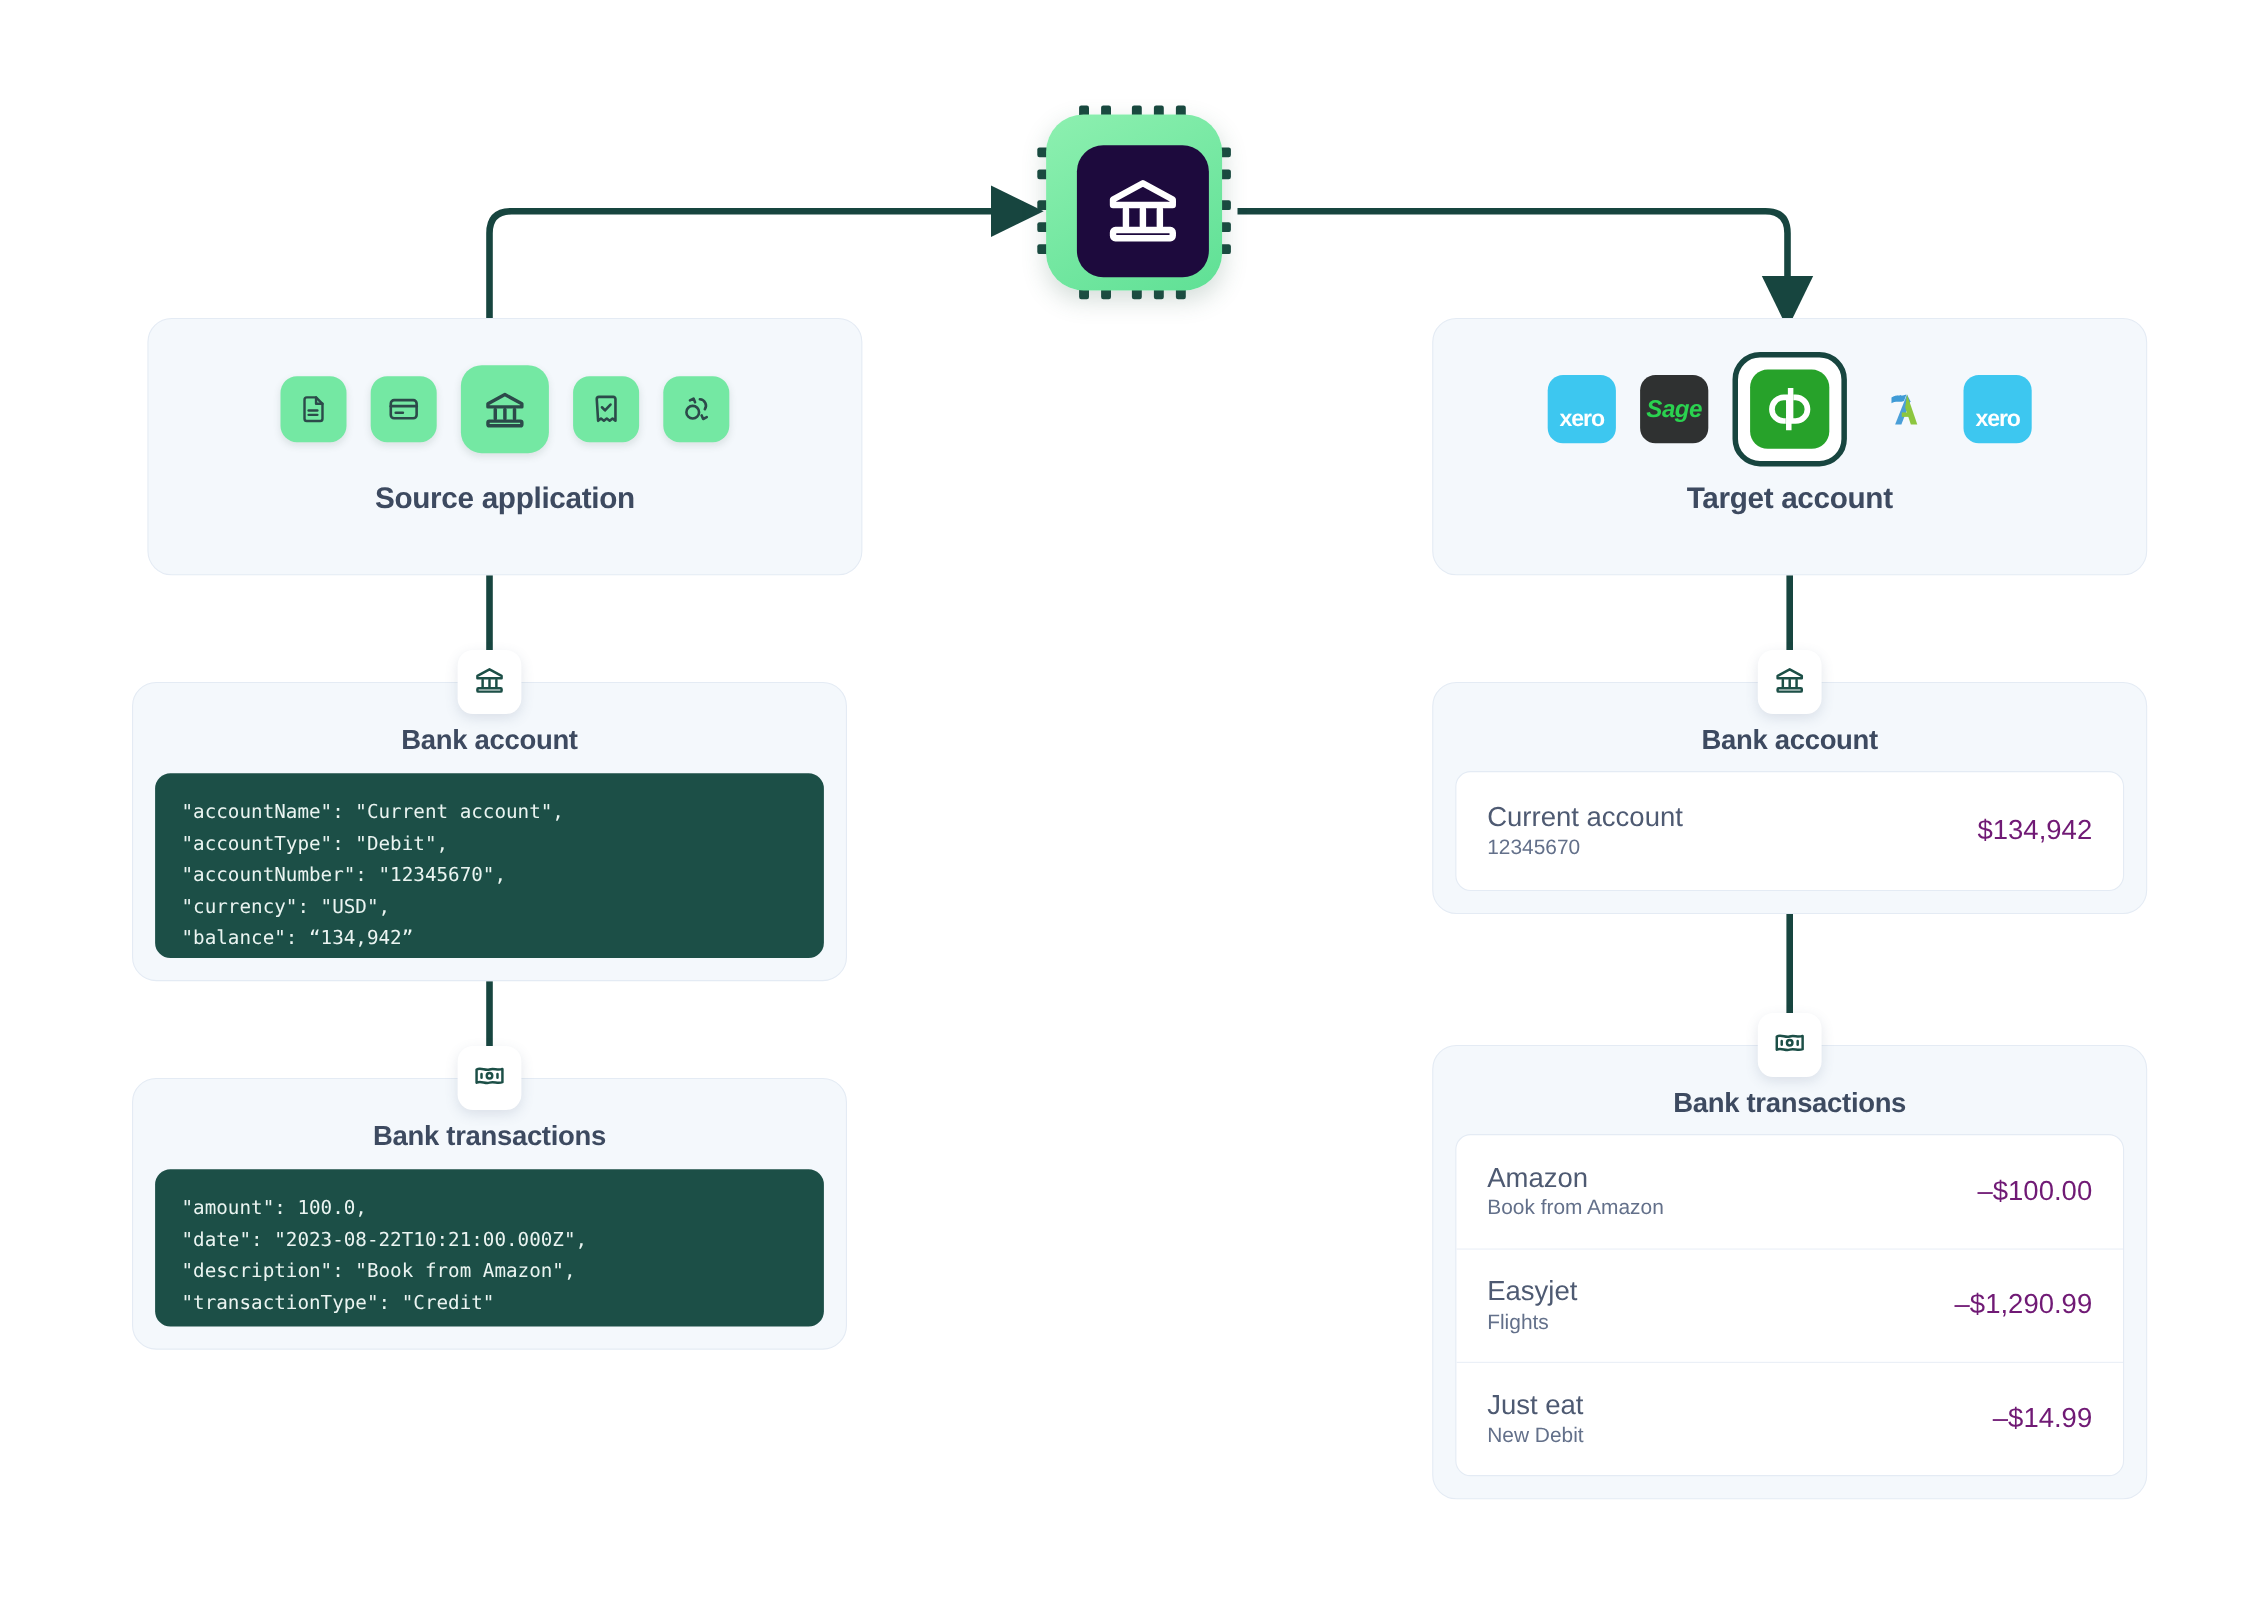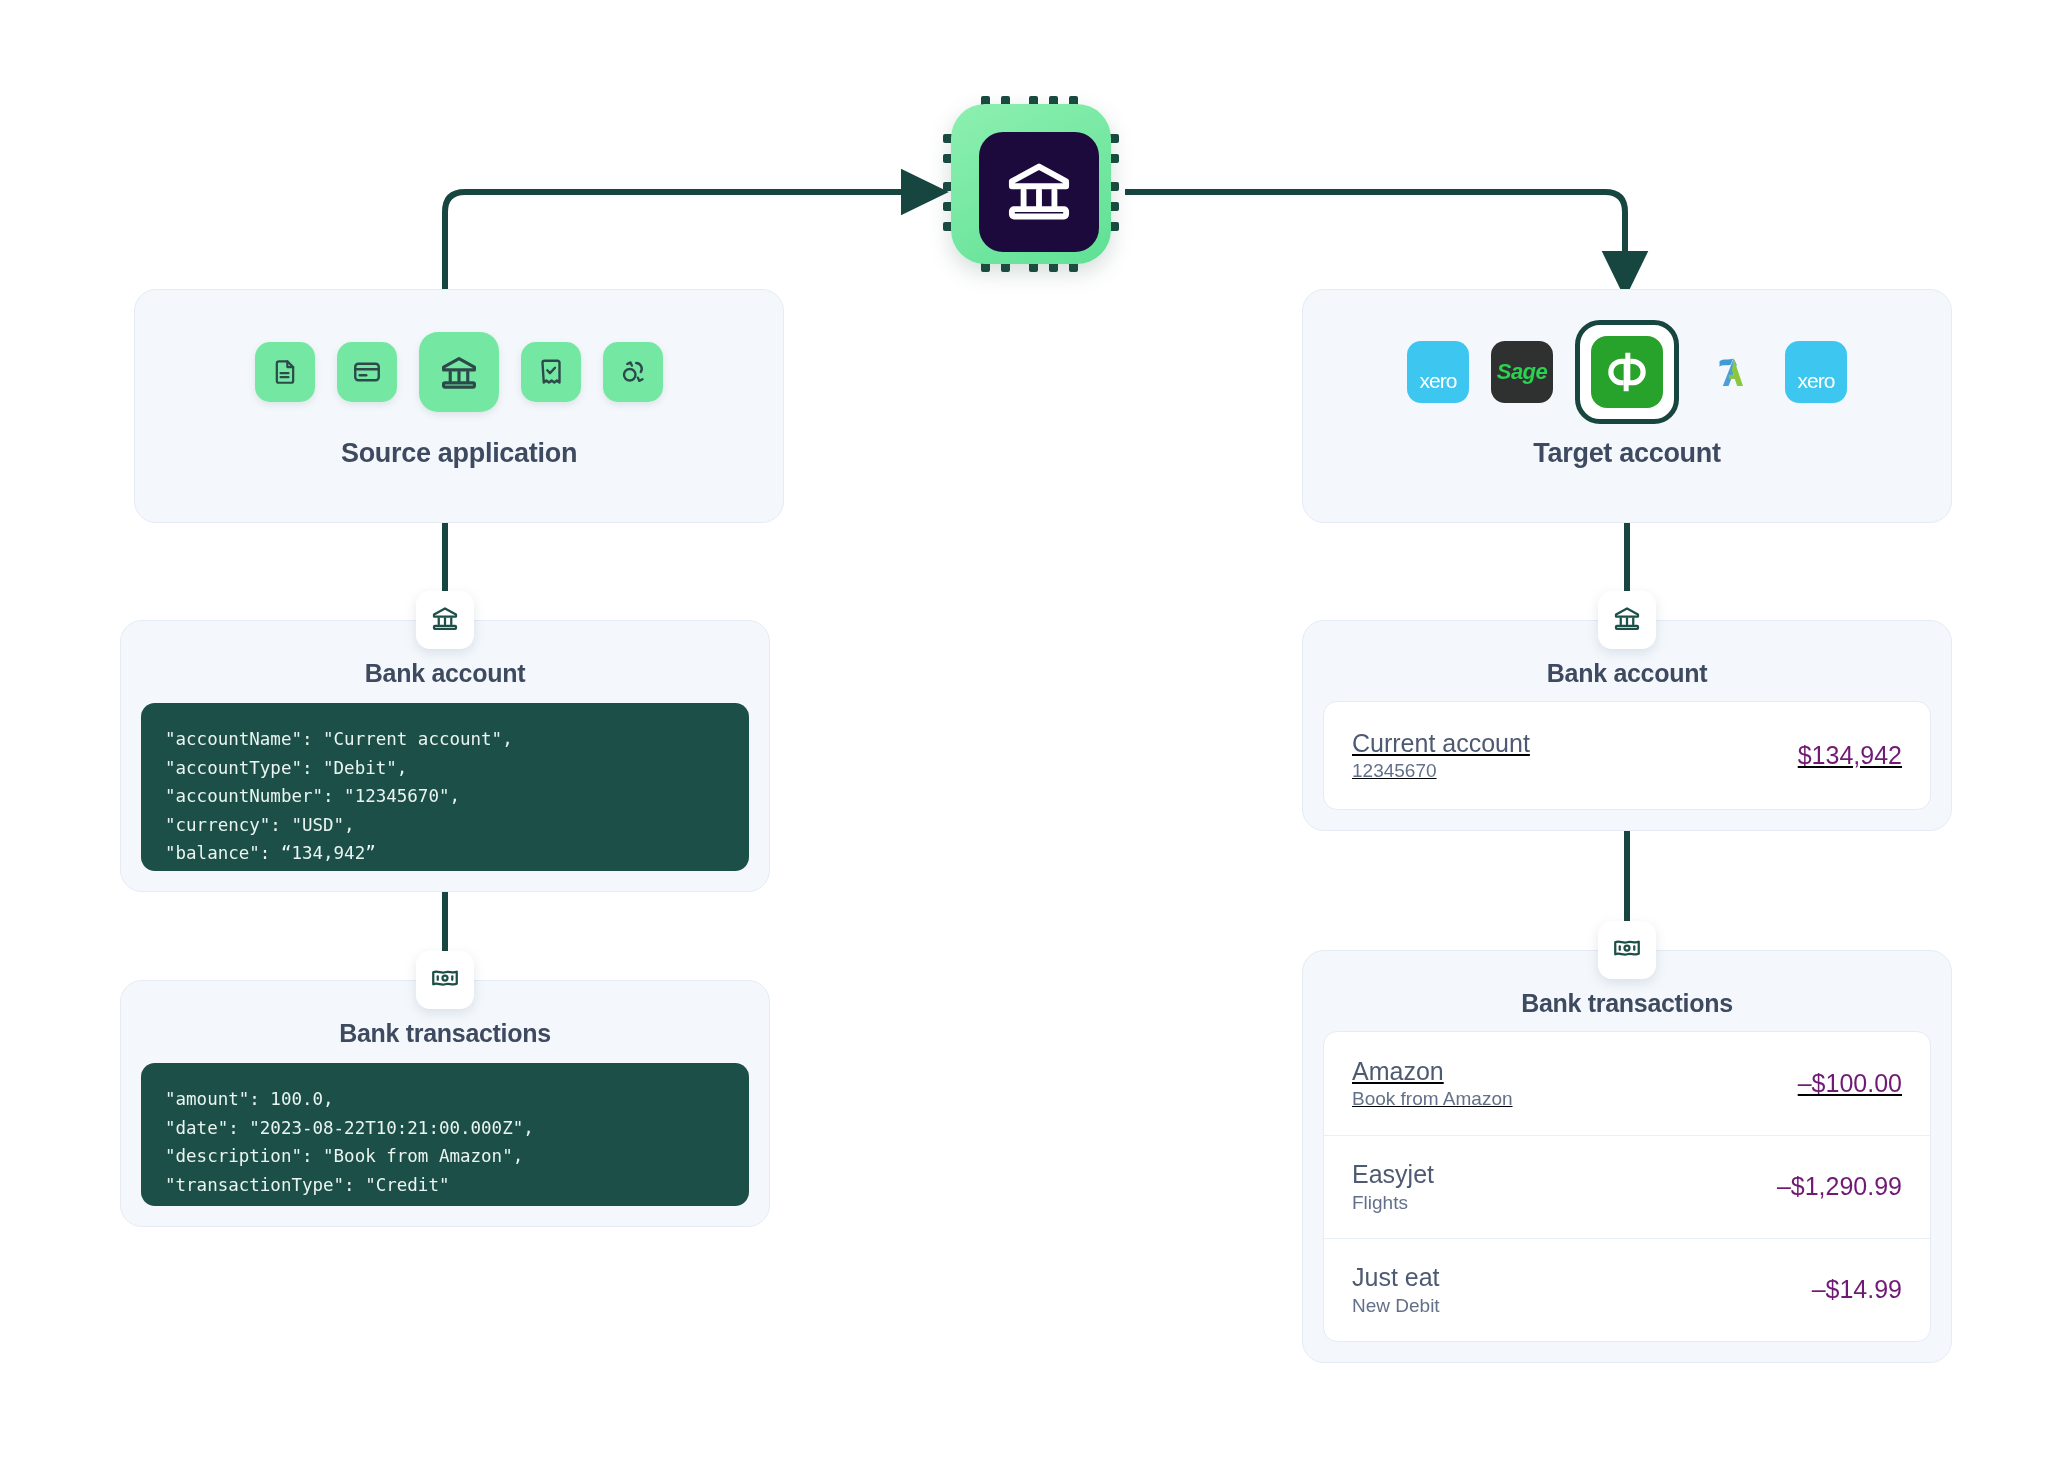--- a/index.html
+++ b/index.html
@@ -38,21 +38,21 @@
 
   
   .logo{width:62px;height:62px;border-radius:14px;flex:0 0 auto;
         display:flex;align-items:center;justify-content:center;overflow:hidden;position:relative;}
   .logo.xero{background:#3dc7f0;}
   .logo.sage{background:#2f3131;}
   .logo.qb{background:#27a22a;width:72px;height:72px;border-radius:16px;}
   .logo.fa{background:#f4f8fc;}
   .qb-wrap{width:94px;height:94px;border:5px solid #17453f;border-radius:25px;background:#fff;
            display:flex;align-items:center;justify-content:center;flex:0 0 auto;}
-  .xero-txt{font-family:"Liberation Sans",sans-serif;color:#fff;font-size:21px;font-weight:normal;letter-spacing:-1px;margin-top:17px;}
+  .xero-txt{font-family:"Liberation Sans",sans-serif;color:#fff;font-size:21px;font-weight:bold;letter-spacing:-1px;margin-top:17px;}
   .sage-txt{color:#2ad24f;font-size:22px;font-weight:bold;font-style:italic;letter-spacing:-.5px;}
 
   
   .badge{position:absolute;width:58px;height:58px;background:#ffffff;border-radius:14px;
          display:flex;align-items:center;justify-content:center;
          box-shadow:0 4px 12px rgba(80,100,130,.16);z-index:5;}
 
   
   #src-bank-card{left:120px;top:620px;width:650px;height:272px;}
   #src-tx-card{left:120px;top:980px;width:650px;height:247px;}
@@ -68,21 +68,21 @@
     white-space:pre;overflow:hidden;
   }
 
   
   .list{
     position:absolute;left:20px;right:20px;top:80px;bottom:20px;
     background:#ffffff;border:1.5px solid #e4ebf4;border-radius:14px;box-sizing:border-box;overflow:hidden;
   }
   .row{display:flex;align-items:center;justify-content:space-between;
        padding:0 28px;box-sizing:border-box;height:33.33%;border-top:1.5px solid #e9eff7;}
-  .row:first-child{border-top:none;text-decoration:underline;}
+  .row:first-child{border-top:none;}
   .row.single{height:100%;border-top:none;}
   .row-left{display:flex;flex-direction:column;gap:5px;}
   .row-name{font-size:25px;color:#4e5a72;line-height:1.05;}
   .row-sub{font-size:19px;color:#63708a;line-height:1.05;}
   .row-amt{font-size:25px;color:#701a75;white-space:nowrap;}
 
   
   #chip{position:absolute;left:943px;top:96px;width:176px;height:176px;z-index:6;}
   .chip-body{position:absolute;left:8px;top:8px;width:160px;height:160px;border-radius:34px;
              background:linear-gradient(150deg,#8df0b0 0%,#5fe095 100%);

